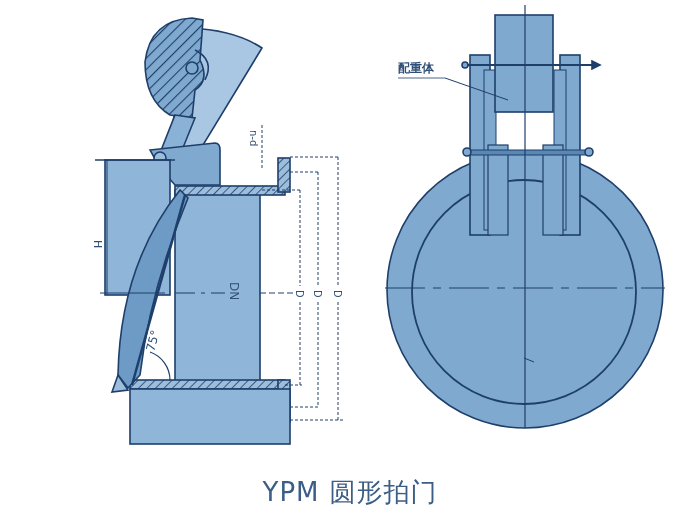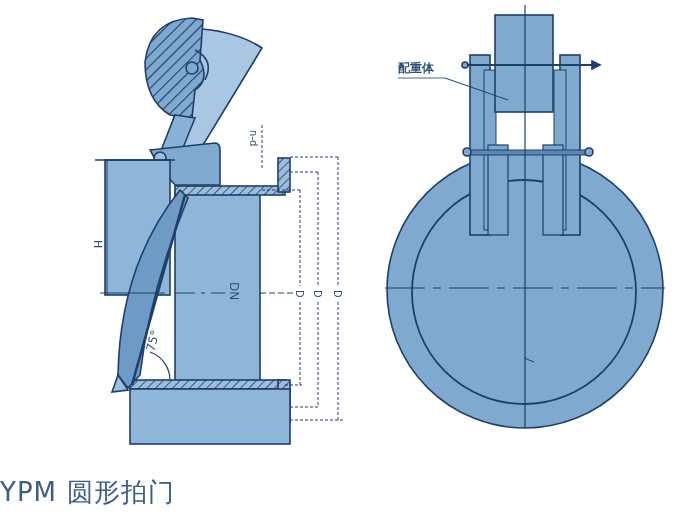--- a/index.html
+++ b/index.html
@@ -1,19 +1,19 @@
 <!DOCTYPE html>
 <html><head>
   <meta charset="utf-8">
   <style>
     html, body { margin:0; padding:0; background:#ffffff; }
     body { width:700px; height:525px; position:relative; overflow:hidden;
            font-family:"DejaVu Sans", sans-serif; }
     #drawing { position:absolute; left:0; top:0; width:700px; height:525px; }
-    .caption { position:absolute; left:0; top:475px; width:700px; text-align:left;
+    .caption { position:absolute; left:0; top:475px; width:700px; text-align:center;
                font-size:26px; color:#3c5d85; letter-spacing:1px; }
     .caption .sp { display:inline-block; width:10px; }
     .lbl { font-family:"DejaVu Sans", sans-serif; fill:#2f4f78; }
   </style>
 </head>
 <body>
 
 <svg id="drawing" viewBox="0 0 700 525" xmlns="http://www.w3.org/2000/svg">
   <defs>
     <pattern id="hatch" patternUnits="userSpaceOnUse" width="8" height="8" patternTransform="rotate(45)">

